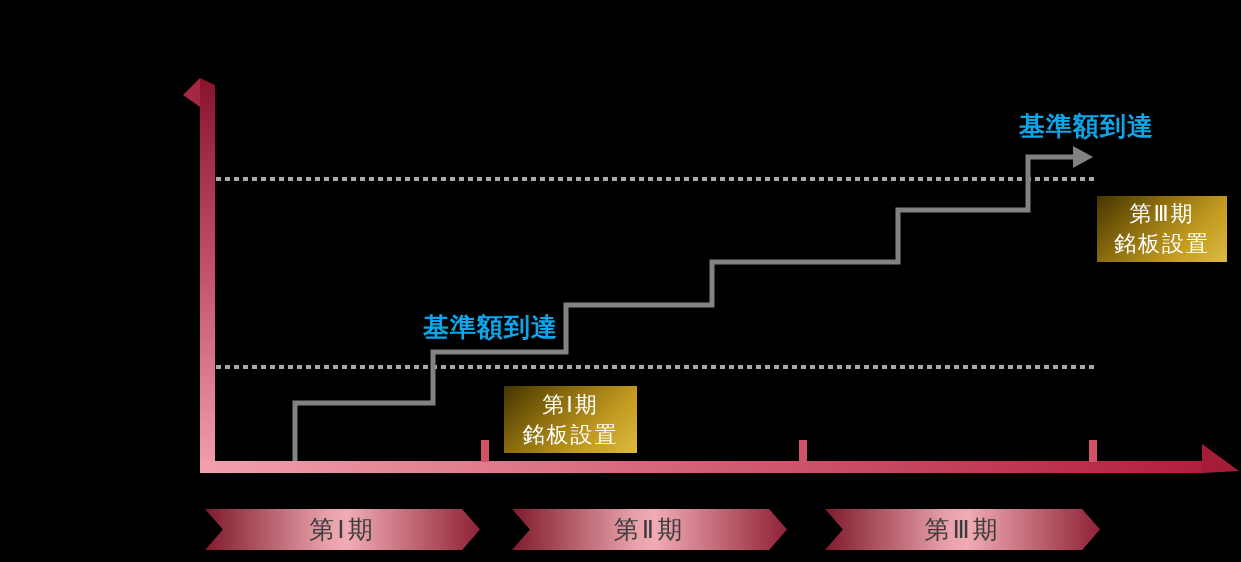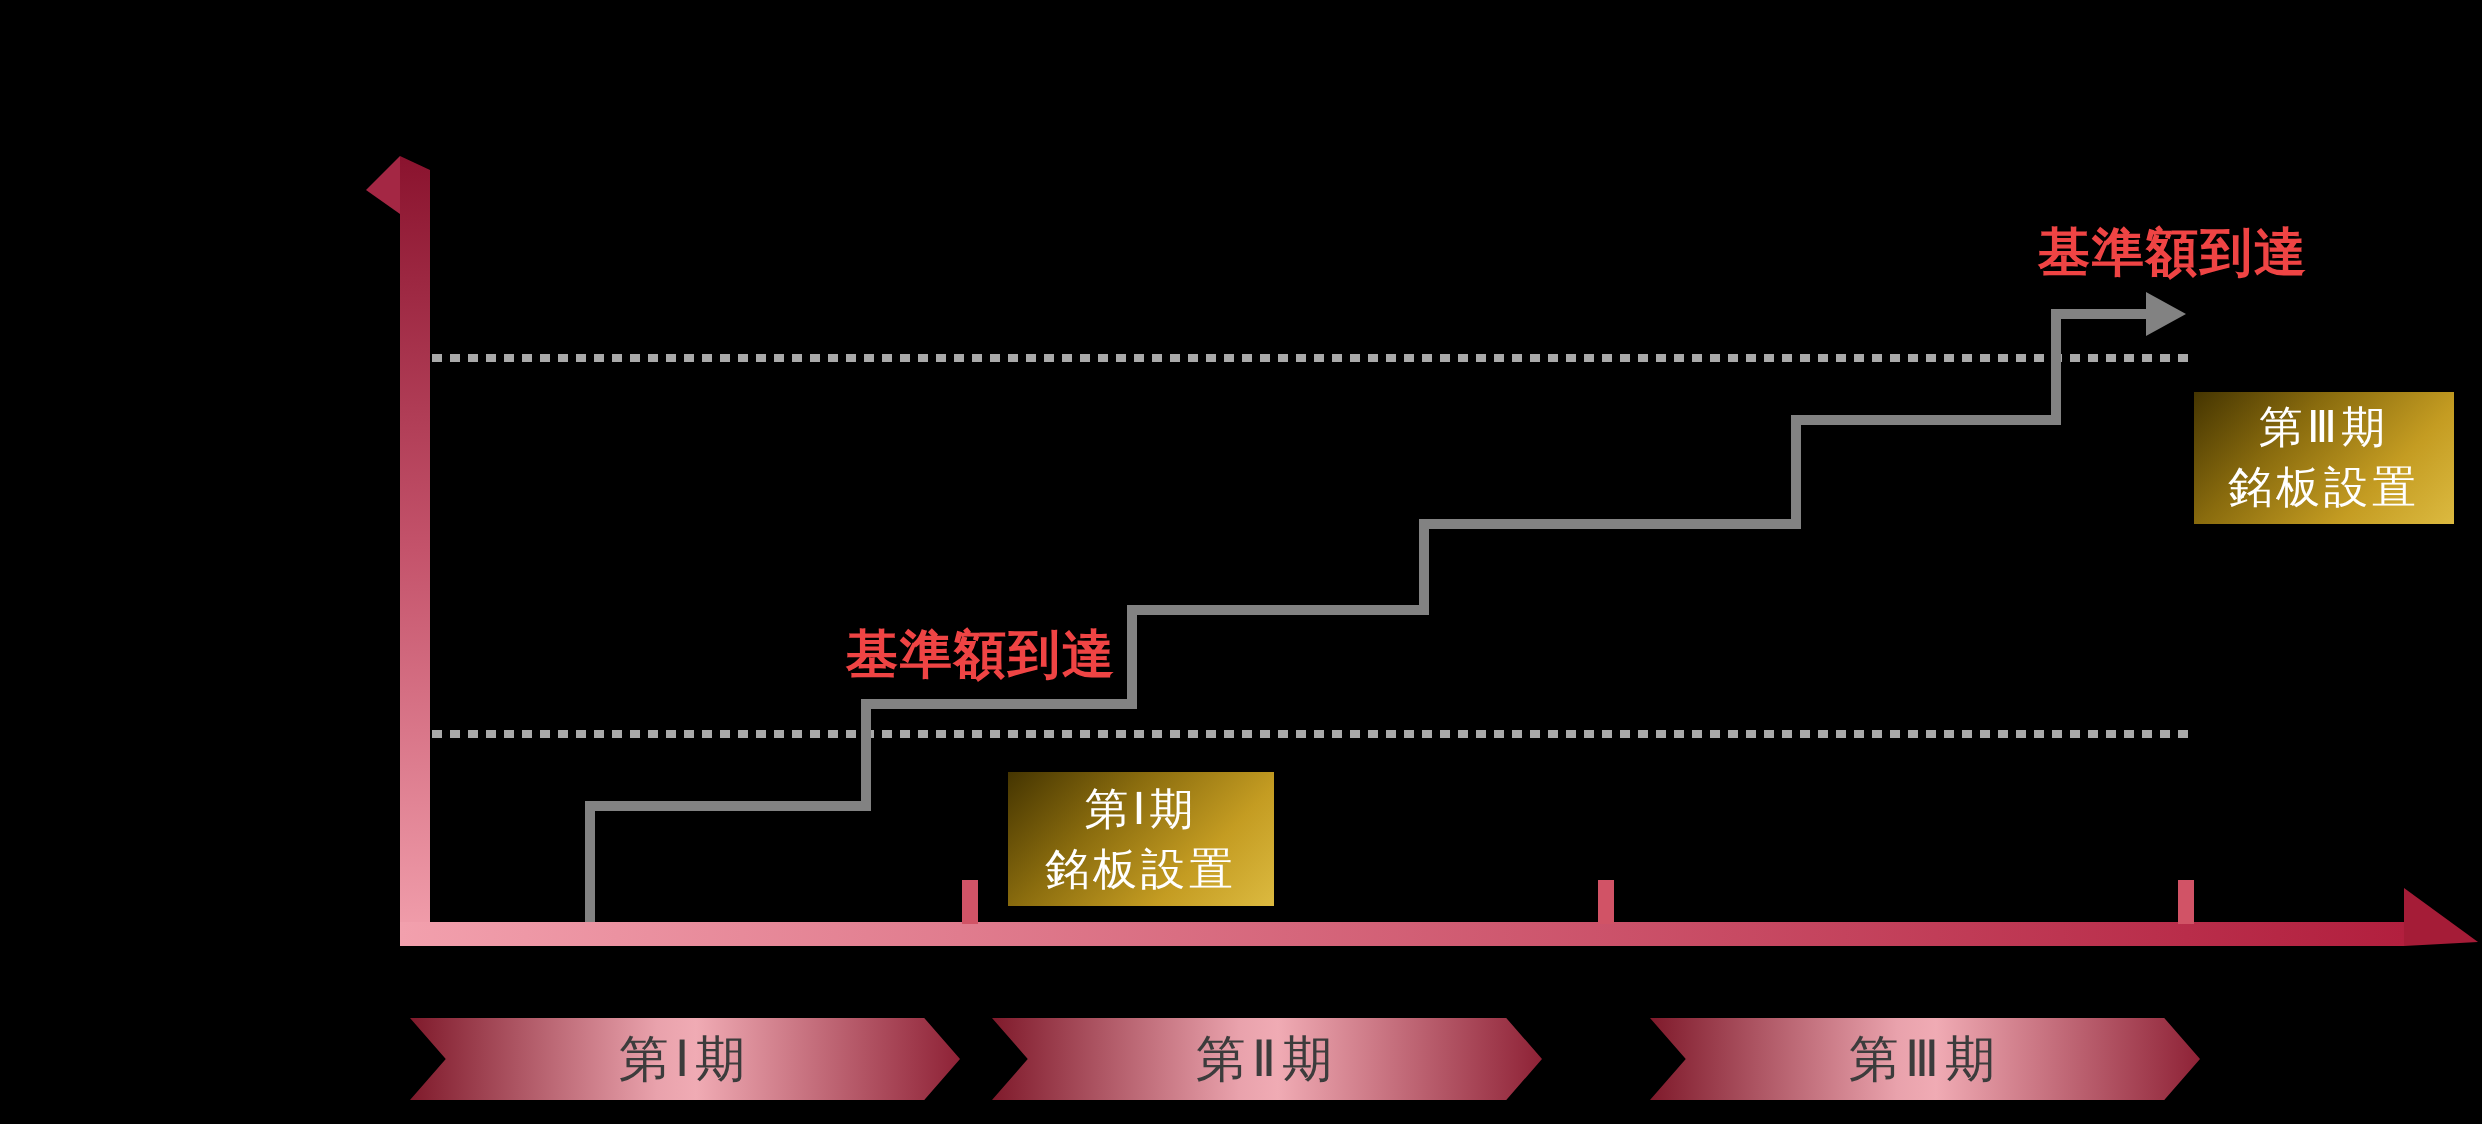--- a/index.html
+++ b/index.html
@@ -9,21 +9,21 @@
     position:relative;
     overflow:hidden;
     font-family:"Liberation Sans","DejaVu Sans",sans-serif;
   }
   .stage{position:absolute;inset:0;width:1241px;height:562px;}
   svg.diagram{position:absolute;left:0;top:0;}
 
   
   .milestone{
     position:absolute;
-    color:#ef4444;
+    color:#0ea5e9;
     font-size:26px;
     font-weight:bold;
     letter-spacing:1px;
     white-space:nowrap;
     line-height:28px;
   }
   .milestone.m1{left:423px;top:313px;}
   .milestone.m2{left:1019px;top:112px;}
 
   
@@ -47,21 +47,21 @@
     top:509px;width:275px;height:41px;
     background:linear-gradient(90deg,#7f1a2b 0%,#e9a2ac 45%,#f0abb4 52%,#8e2236 100%);
     clip-path:polygon(0% 0%,93.5% 0%,100% 50%,93.5% 100%,0% 100%,6.5% 50%);
     display:flex;align-items:center;justify-content:center;
     color:#3c3c3c;
     font-size:25px;
     font-weight:500;
     letter-spacing:3px;
   }
   .banner.b1{left:205px;}
-  .banner.b2{left:496px;}
+  .banner.b2{left:512px;}
   .banner.b3{left:825px;}
 </style>
 </head>
 <body>
 
 <div class="stage">
 
   <svg class="diagram" width="1241" height="562" viewBox="0 0 1241 562">
     <defs>
       <linearGradient id="vax" x1="0" y1="0" x2="0" y2="1">

